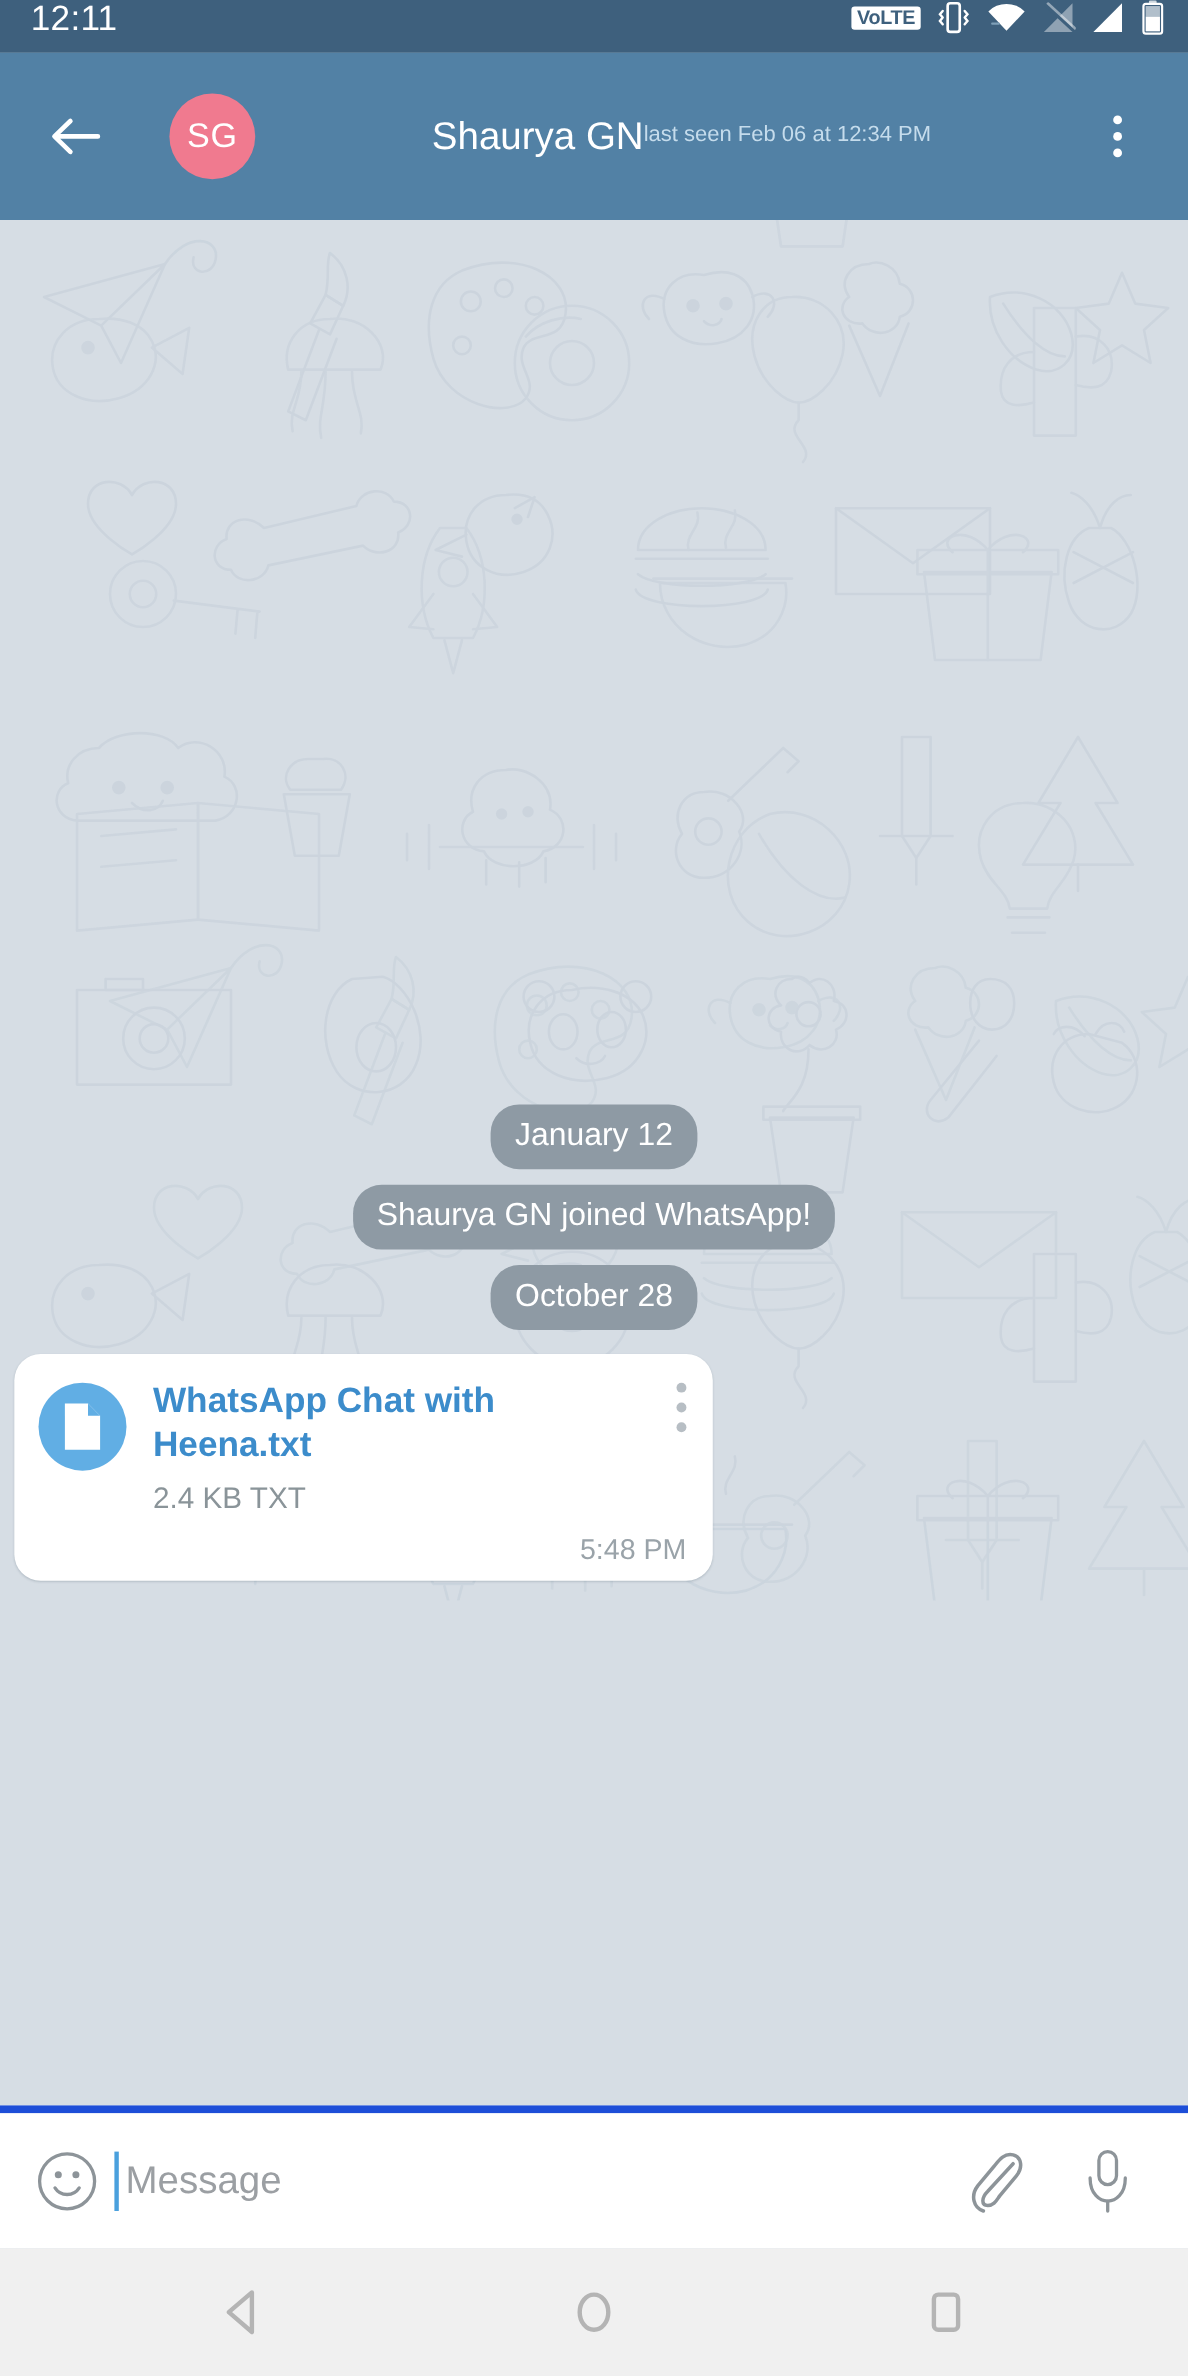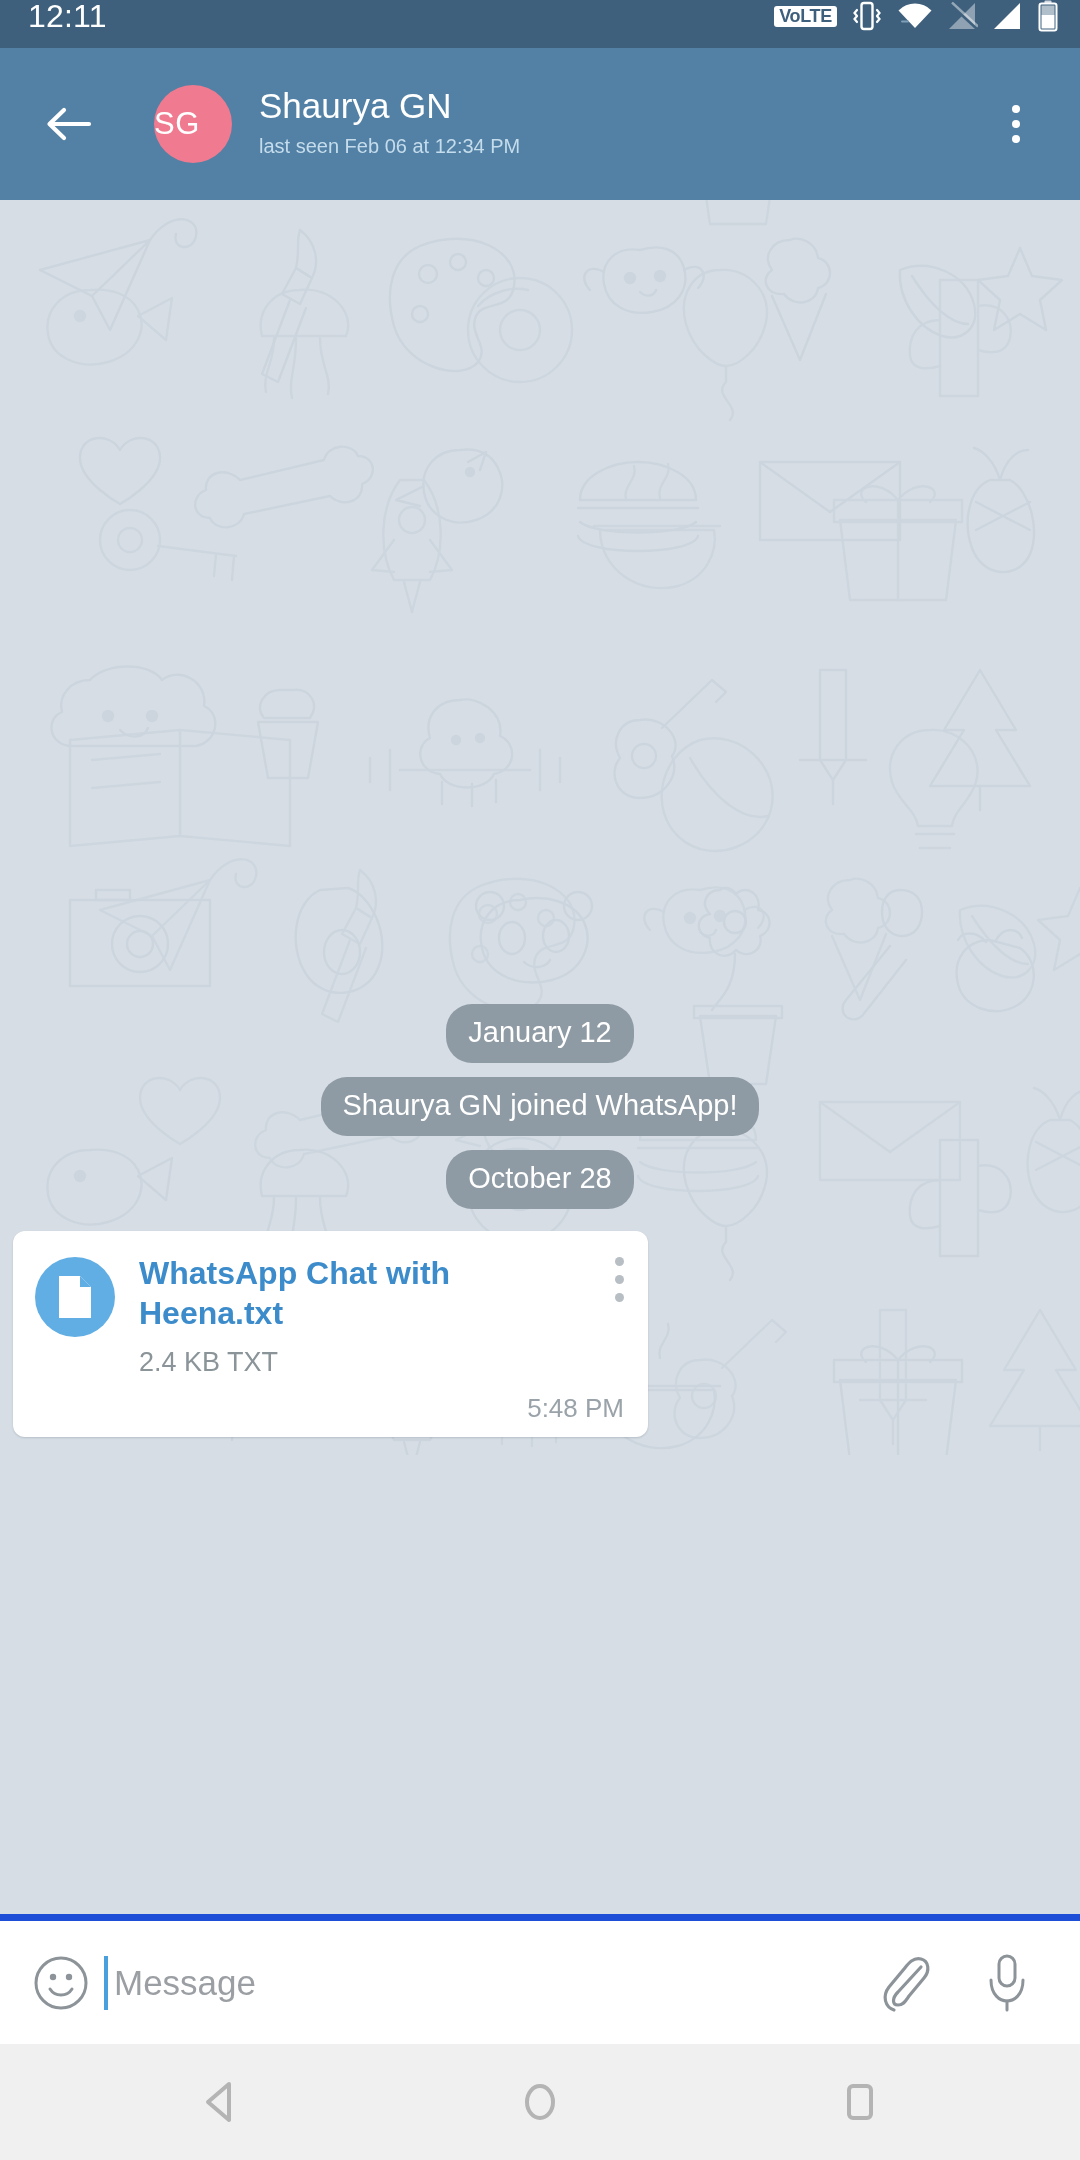--- a/index.html
+++ b/index.html
@@ -77,30 +77,31 @@
     flex: 0 0 auto;
     cursor: pointer;
   }
   .avatar {
     width: 78px; height: 78px;
     border-radius: 50%;
     background: #f07a8f;
     color: #ffffff;
     display: flex;
     align-items: center;
+    justify-content: center;
     font-size: 31px;
     letter-spacing: 0.5px;
     margin-left: 48px;
     flex: 0 0 auto;
     cursor: pointer;
   }
   .peer-info {
     margin-left: 27px;
     display: flex;
-    flex-direction: column;
+    flex-direction: row;
     justify-content: center;
     flex: 1 1 auto;
     min-width: 0;
     cursor: pointer;
   }
   .peer-title {
     color: #ffffff;
     font-size: 35px;
     line-height: 42px;
     white-space: nowrap;
@@ -165,21 +166,21 @@
   
   .bubble-row {
     display: flex;
     justify-content: flex-start;
     padding-left: 13px;
     margin-top: 22px;
   }
   .bubble {
     position: relative;
     background: #ffffff;
-    border-radius: 12px;
+    border-radius: 24px;
     box-shadow: 0 1px 2px rgba(40,60,80,0.18);
     width: 635px;
     box-sizing: border-box;
     padding: 22px 24px 14px 22px;
   }
   .file-row {
     display: flex;
     align-items: flex-start;
   }
   .file-icon {

